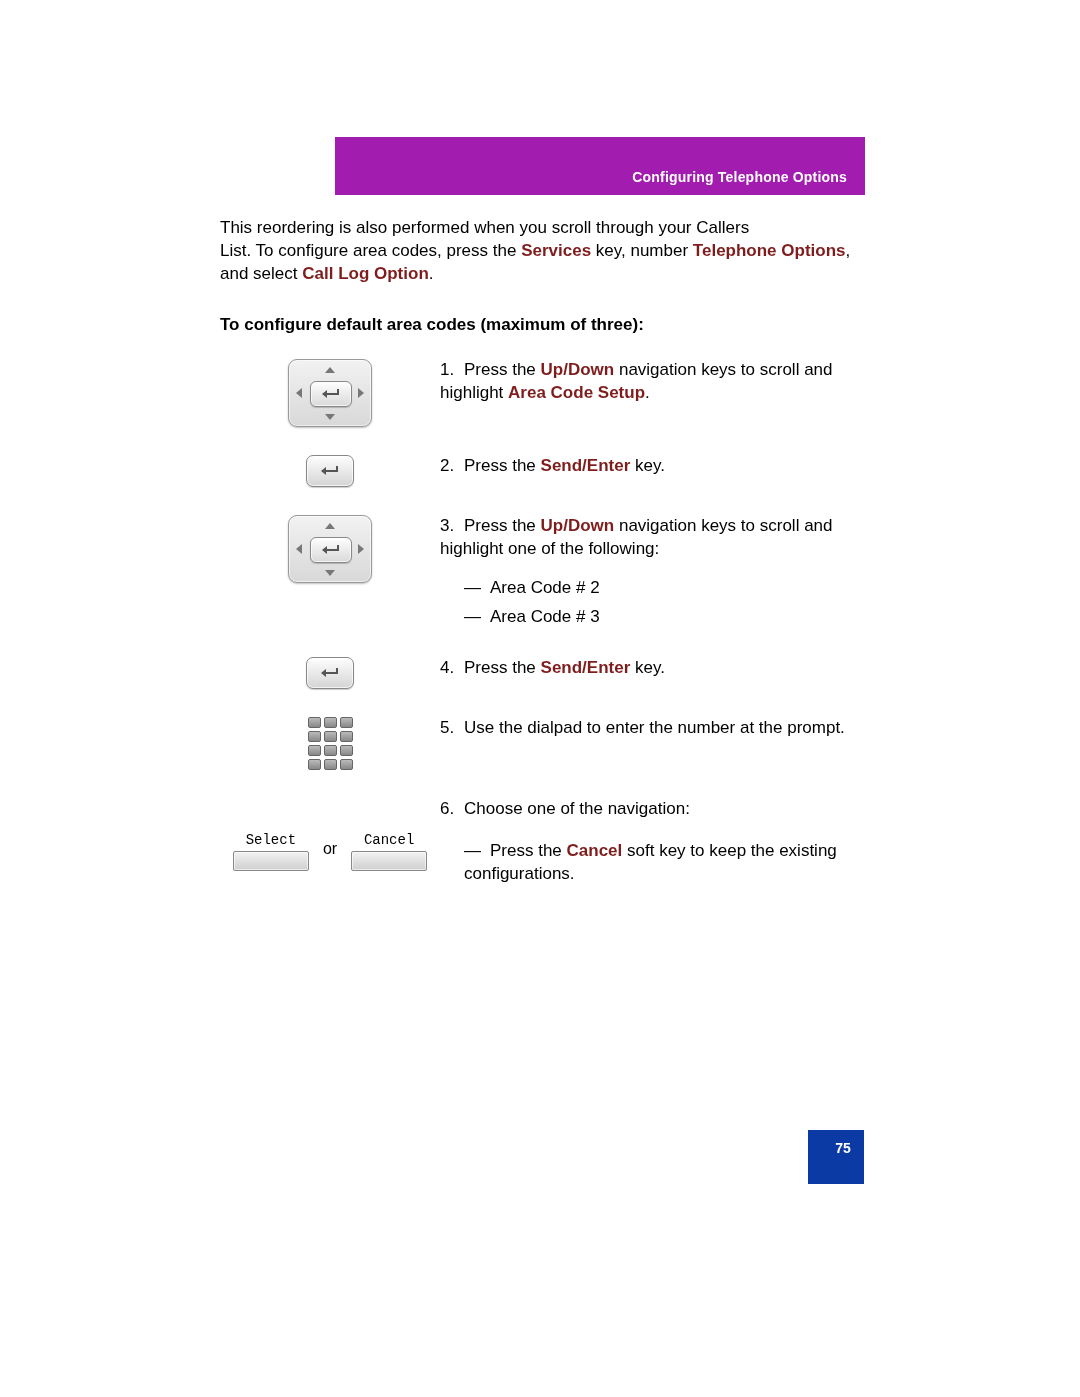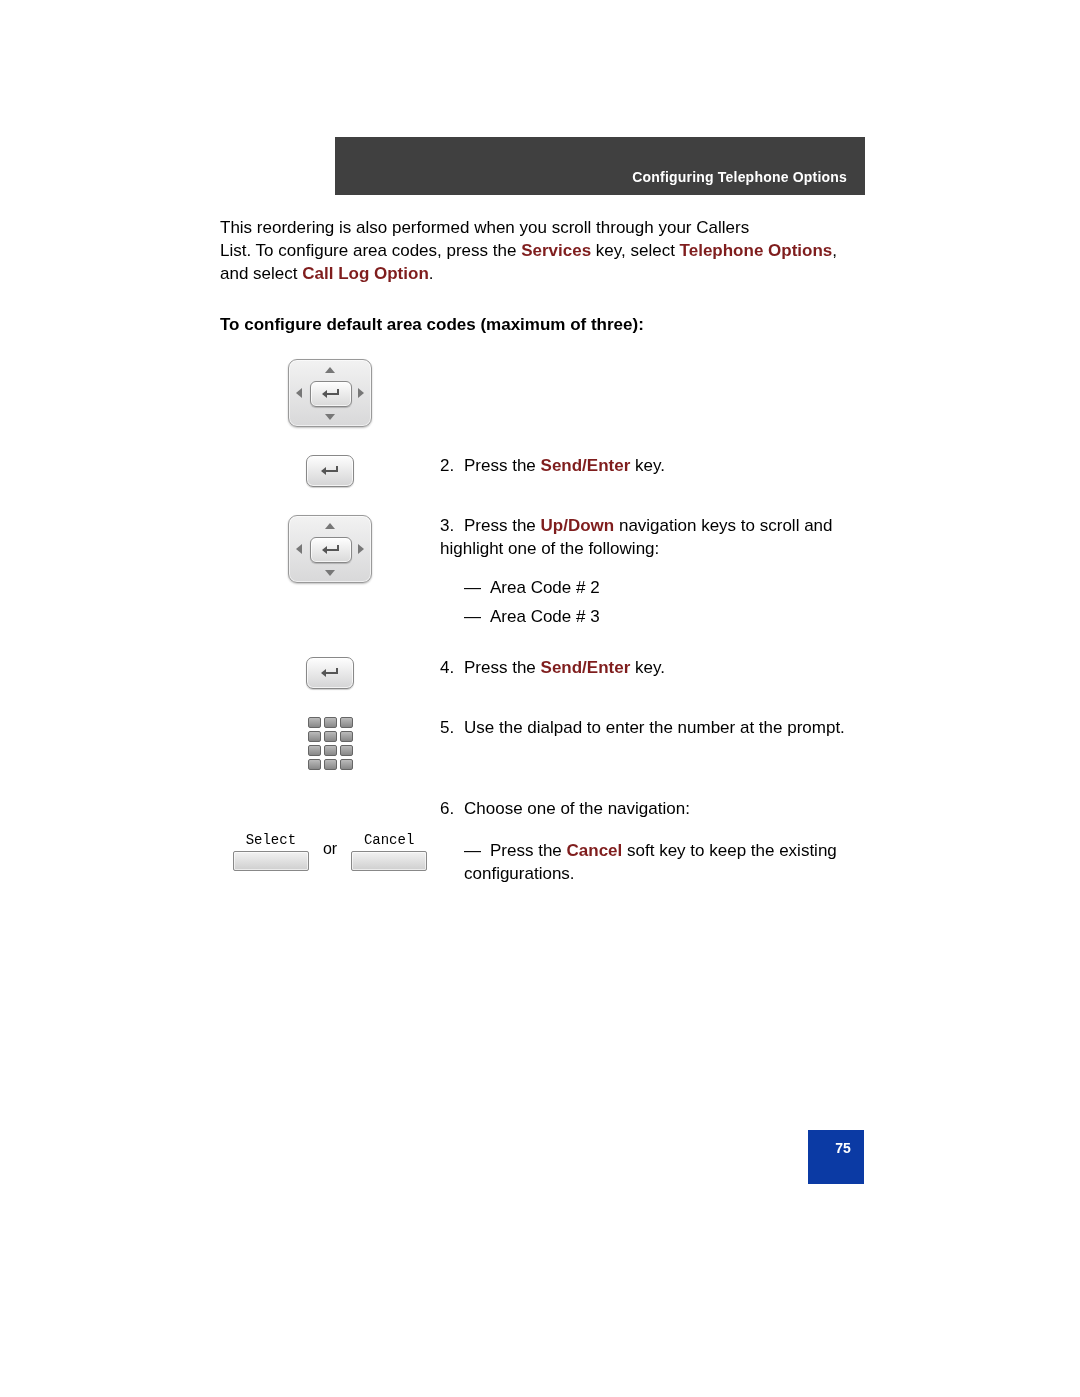--- a/index.html
+++ b/index.html
@@ -18,21 +18,21 @@
     width: 1080px;
     height: 1397px;
     box-sizing: border-box;
   }
   .header-band {
     position: absolute;
     left: 335px;
     top: 137px;
     width: 530px;
     height: 58px;
-    background: #404040;
+    background: #a21caf;
     color: #fff;
     font-weight: bold;
     font-size: 14px;
     display: flex;
     align-items: flex-end;
     justify-content: flex-end;
     padding: 0 18px 10px 0;
     box-sizing: border-box;
     letter-spacing: 0.2px;
   }
@@ -210,40 +210,43 @@
 <div class="page">
 
   <div class="header-band">
     <span>Configuring Telephone Options</span>
   </div>
 
   <div class="content">
 
     <div class="intro">
       <span>This reordering is also performed when you scroll through your Callers</span><br>
-      <span>List. To configure area codes, press the </span><span class="blue">Services</span><span> key, select </span><span class="blue">Telephone Options</span><span>, and select </span><span class="blue">Call Log Option</span><span>.</span>
+      <span>List. To configure area codes, press the </span><span class="blue">Services</span><span> key, number </span><span class="blue">Telephone Options</span><span>, and select </span><span class="blue">Call Log Option</span><span>.</span>
     </div>
 
     <div class="section-heading">To configure default area codes (maximum of three):</div>
 
     <div class="steps">
 
       <div class="step-row">
         <div class="step-icon-col">
           <div class="navpad">
             <div class="arrow up"></div>
             <div class="arrow down"></div>
             <div class="arrow left"></div>
             <div class="arrow right"></div>
             <div class="center">
                 <div class="enter-arrow">
                   <span class="tip"></span>
                 </div>
               </div>
           </div>
+        </div>
+        <div class="step-text-col">
+          <span class="num">1.</span><span>Press the </span><span class="blue">Up/Down</span><span> navigation keys to scroll and highlight </span><span class="blue">Area Code Setup</span><span>.</span>
         </div>
       </div>
 
       <div class="step-row">
         <div class="step-icon-col">
           <div class="enterbtn">
               <div class="enter-arrow">
                 <span class="tip"></span>
               </div>
             </div>

